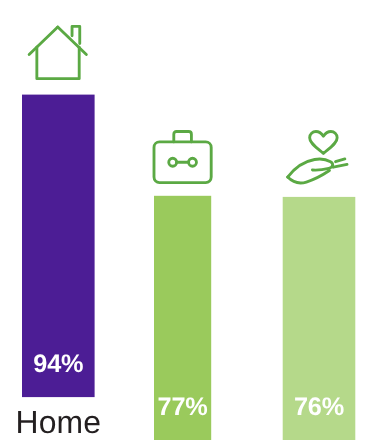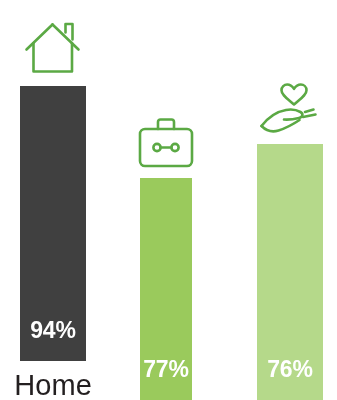--- a/index.html
+++ b/index.html
@@ -50,21 +50,21 @@
 
   
   .bar {
     position: relative;
     width: 100%;
     display: flex;
     align-items: flex-end;
     justify-content: center;
     box-sizing: border-box;
   }
-  .bar-home   { background: #404040; }
+  .bar-home   { background: #4c1d95; }
   .bar-work   { background: #9aca5c; }
   .bar-health { background: #b5d98a; }
 
   .bar-value {
     color: #ffffff;
     font-size: 23px;
     font-weight: bold;
     letter-spacing: -0.2px;
     line-height: 1;
     padding-bottom: 19px;
@@ -156,19 +156,19 @@
                    C33.5 27.0 38.5 27.8 42.5 30.0
                    C45.5 31.7 45.0 35.0 41.0 36.0
                    C36.0 37.2 30.0 37.8 26.0 37.5"></path>
           <path d="M3.5 44.0
                    C8.0 48.5 14.0 50.5 20.5 48.5
                    C27.5 46.3 35.5 42.0 41.5 38.0"></path>
         </g>
       </svg>
     </div>
 
-    <div class="bar bar-health" style="height:256px">
+    <div class="bar bar-health" style="height:221px">
       <span class="bar-value">76%</span>
     </div>
 
   </div>
 
 </div>
 
 </body></html>

